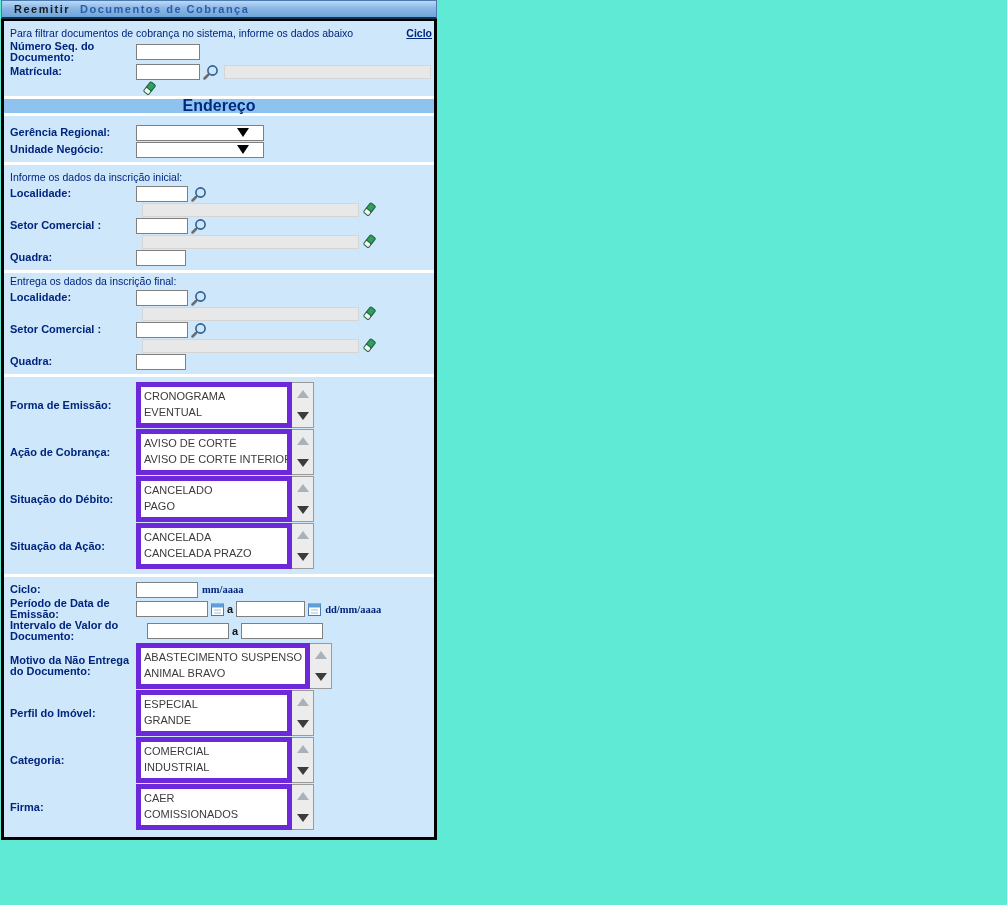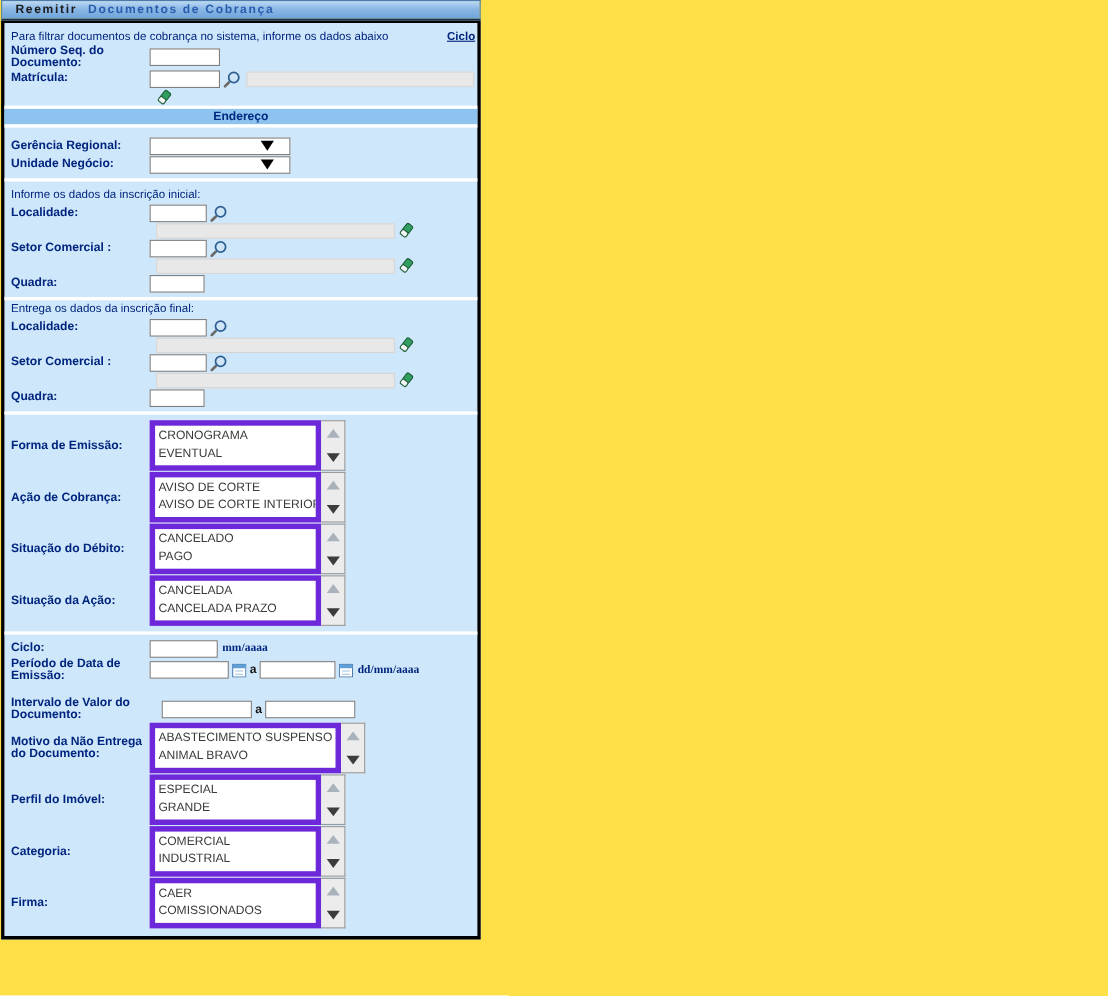--- a/index.html
+++ b/index.html
@@ -1,16 +1,16 @@
 <!DOCTYPE html>
 <html><head>
 <meta charset="utf-8">
 <style>
   html,body{margin:0;padding:0;background:#fff;}
-  .canvas{position:relative;width:1007px;height:905px;background:#fde047;overflow:hidden;
+  .canvas{position:relative;width:1007px;height:905px;background:#5eead4;overflow:hidden;
           font-family:"Liberation Sans",sans-serif;}
   .window{position:absolute;left:1px;top:0;width:436px;}
   
   .titlebar{height:16px;border:1px solid #4a7ab0;border-bottom:2px solid #17324e;
             background:linear-gradient(180deg,#bcd9f4 0%,#8ab7e6 45%,#6fa4d9 100%);
             display:flex;align-items:center;padding-left:12px;
             font-size:11px;font-weight:bold;letter-spacing:1.5px;white-space:nowrap;}
   .title-left{color:#1c1c1c;margin-right:10px;}
   .title-right{color:#2a5dab;}
   
@@ -23,21 +23,21 @@
   .help{color:#00257e;text-decoration:underline;font-weight:bold;cursor:pointer;}
   .inp{height:14px;border:1px solid #7f7f7f;background:#fff;font-size:11px;
        padding:0 2px;font-family:"Liberation Sans",sans-serif;}
   .w58{width:58px;} .w46{width:46px;} .w44{width:44px;} .w56{width:56px;}
   .w66{width:66px;} .w63{width:63px;} .w76{width:76px;}
   .grayfield{height:12px;background:#e8e8e8;border:1px solid #d5d5d5;}
   .grow{flex:1;margin-right:3px;}
   .icon{display:inline-flex;margin-left:3px;cursor:pointer;}
   .sep{height:3px;background:#fff;}
   .band{height:14px;background:#8fc3ef;display:flex;align-items:center;justify-content:center;
-        font-weight:bold;color:#002a80;font-size:11px;}
+        font-weight:bold;color:#002a80;font-size:16px;}
   .gap8{height:8px;} .gap4{height:4px;}
   .subnote{padding:2px 0 2px 6px;font-size:10.5px;color:#00257e;}
   
   .select{width:126px;height:14px;background:#fff;border:1px solid #7f7f7f;
           display:flex;align-items:center;cursor:pointer;}
   .select .caret{margin-left:auto;margin-right:14px;width:0;height:0;
           border-left:6px solid transparent;border-right:6px solid transparent;
           border-top:9px solid #000;}
   
   .listwidget{display:flex;align-items:stretch;}
@@ -318,21 +318,21 @@
           <svg width="13" height="13" viewBox="0 0 13 13">
             <rect x="0.5" y="1" width="12" height="11.5" fill="#fff" stroke="#4a7ab0"></rect>
             <rect x="0.5" y="1" width="12" height="3.5" fill="#5f9fd6"></rect>
             <line x1="3" y1="7" x2="10" y2="7" stroke="#9cc2e0"></line>
             <line x1="3" y1="10" x2="10" y2="10" stroke="#9cc2e0"></line>
           </svg>
         </span>
         <span class="hint">dd/mm/aaaa</span>
       </div>
 
-      <div class="row" style="min-height:22px;margin-top:14px;">
+      <div class="row" style="min-height:22px;">
         <span class="lbl">Intervalo de Valor do Documento:</span>
         <input class="inp w76" style="margin-left: 11px;">
         <span class="sepa">a</span>
         <input class="inp w76" style="">
       </div>
 
       <div class="row listrow">
         <span class="lbl">Motivo da Não Entrega do Documento:</span>
         <div class="listwidget">
           <div class="listbox" style="width:158px;">

